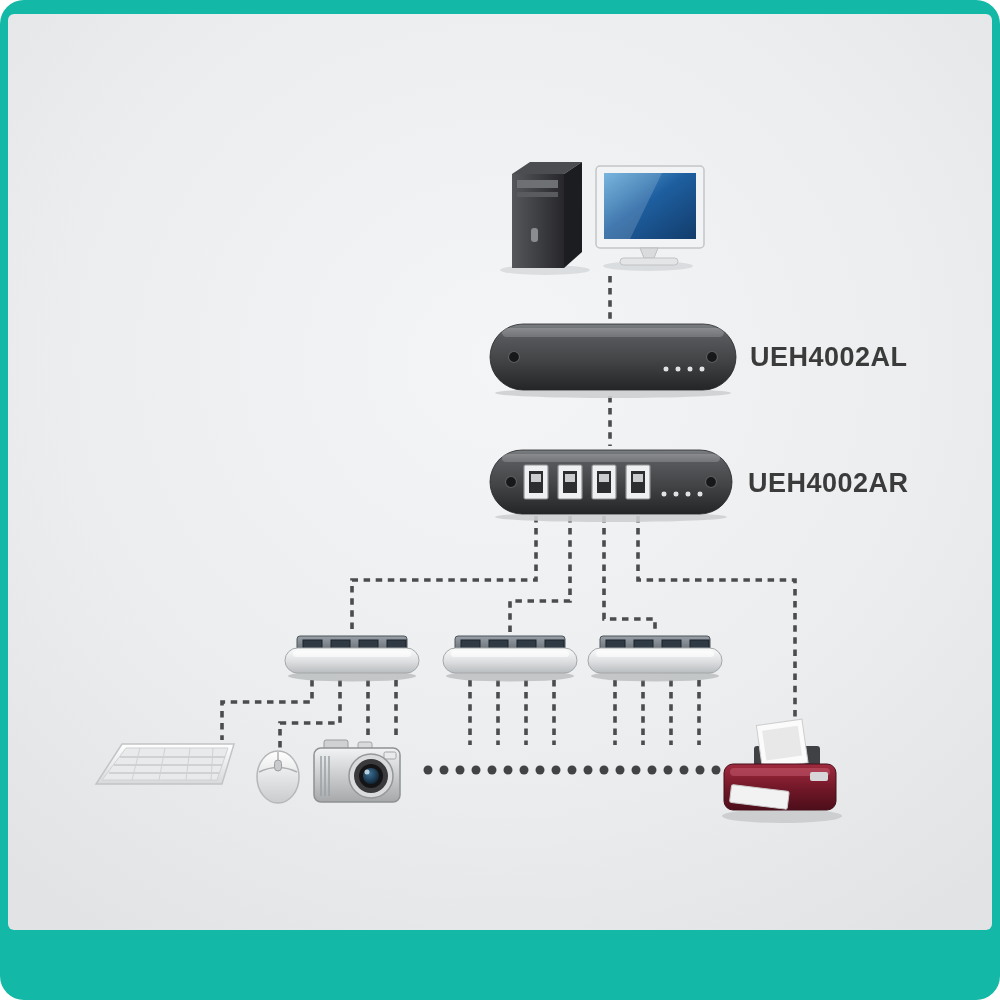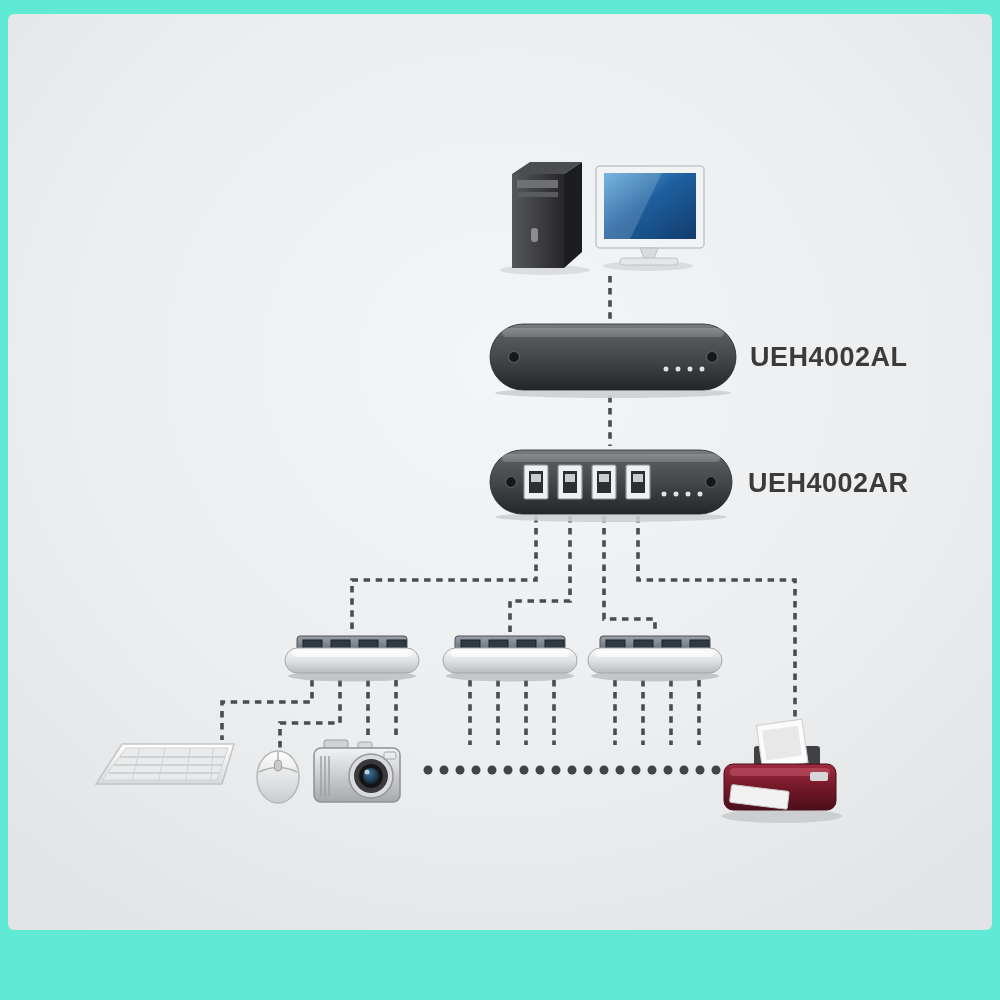--- a/index.html
+++ b/index.html
@@ -1,17 +1,17 @@
 <!DOCTYPE html>
 <html><head>
 <meta charset="utf-8">
 <style>
   html,body{margin:0;padding:0;background:#ffffff;}
-  .stage{width:1000px;height:1000px;position:relative;background:#5eead4;overflow:hidden;
-         font-family:"Liberation Sans", sans-serif;}
+  .stage{width:1000px;height:1000px;position:relative;background:#14b8a6;overflow:hidden;
+         font-family:"Liberation Sans", sans-serif;border-radius:24px;}
   svg{display:block;}
   .dash{fill:none;stroke:#4a4c4e;stroke-width:3.6;stroke-dasharray:6.5 5.6;}
   .devlabel{font-family:"Liberation Sans", sans-serif;font-size:27px;font-weight:bold;
             fill:#3b3b3b;letter-spacing:.5px;}
 </style>
 </head>
 <body>
 
 <div class="stage">
 <svg width="1000" height="1000" viewBox="0 0 1000 1000">

